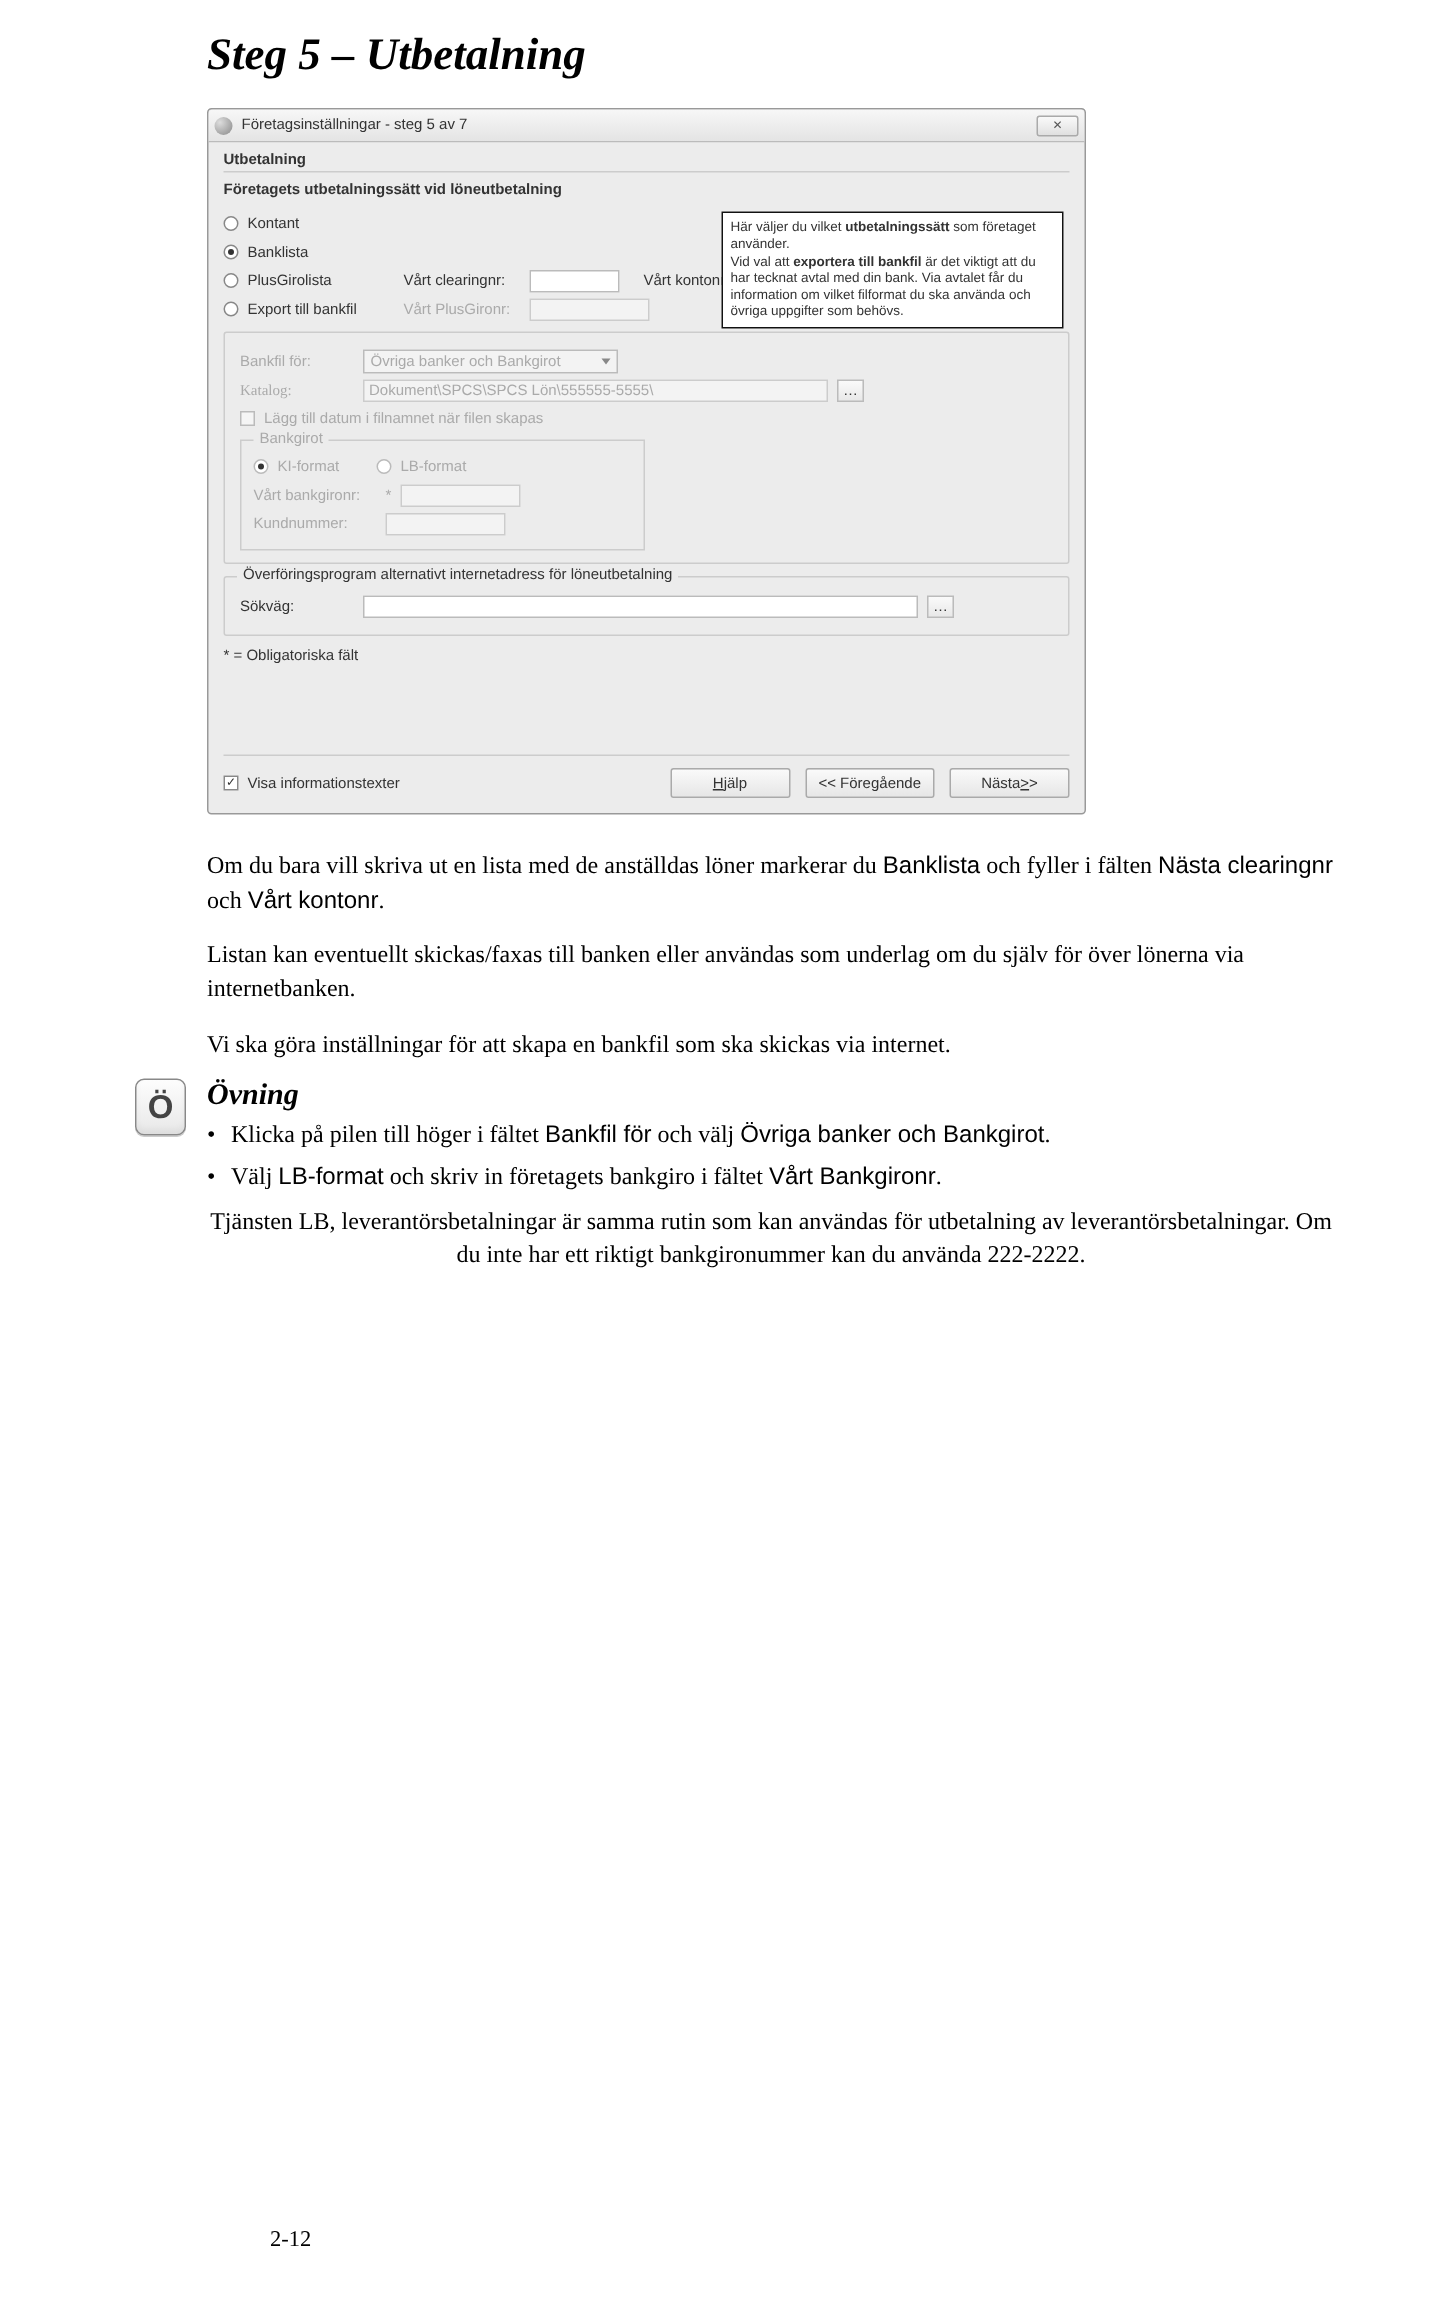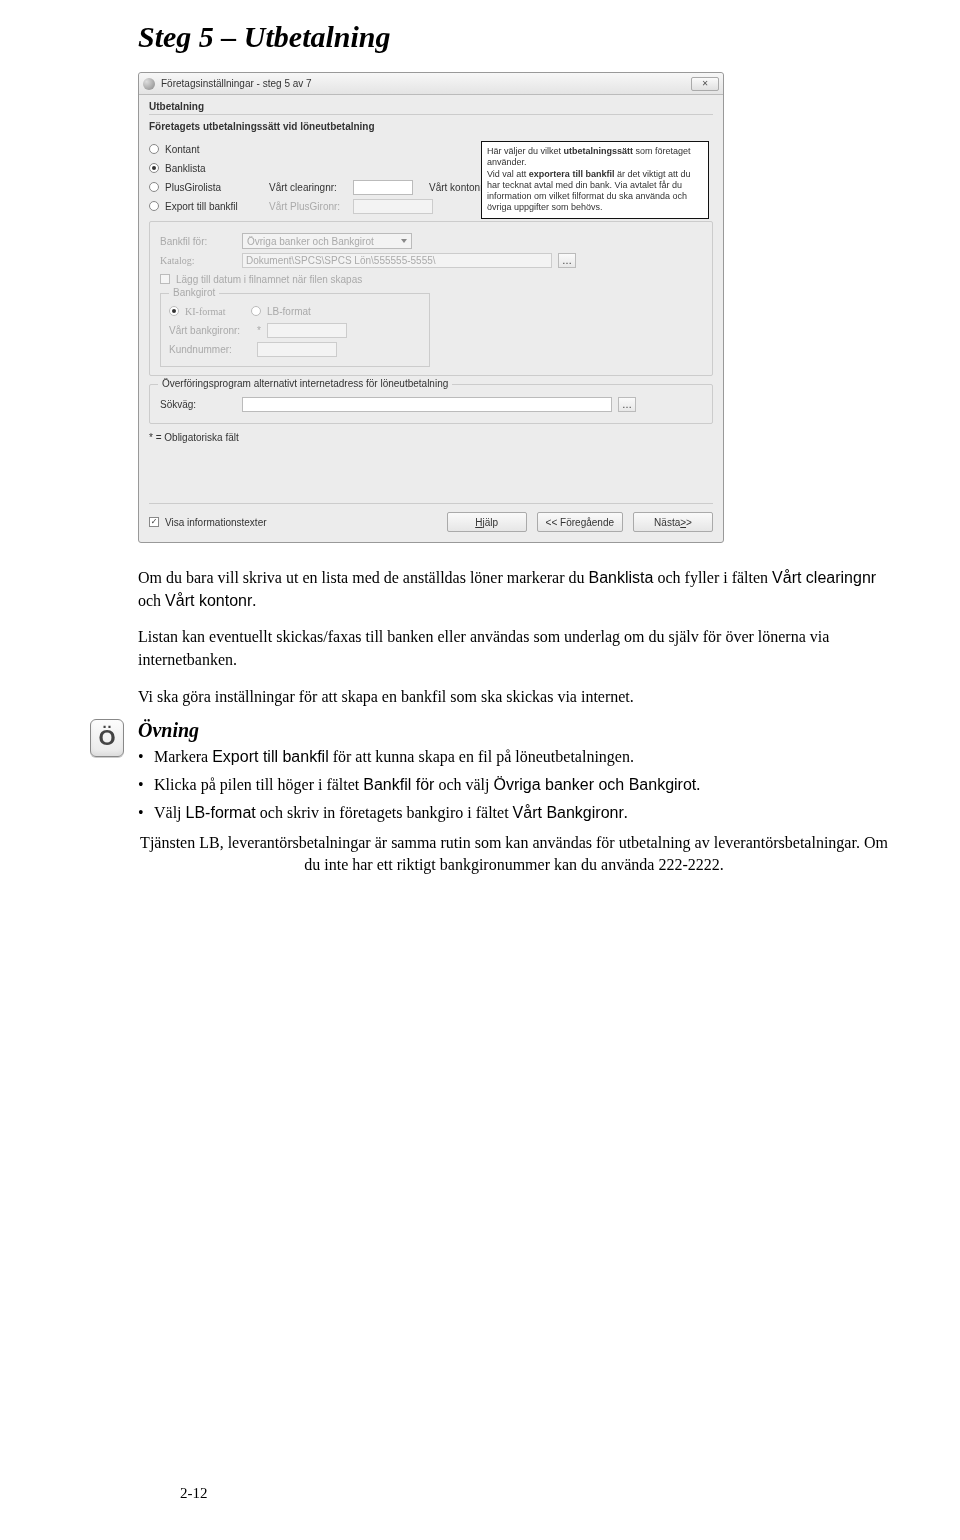--- a/index.html
+++ b/index.html
@@ -268,21 +268,21 @@
       </div>
       <div class="option-row">
         <span class="checkbox disabled"></span>
         <span class="label disabled">Lägg till datum i filnamnet när filen skapas</span>
       </div>
 
       <div class="subgroup" style="width:270px;">
         <span class="legend" style="color:#aaa;">Bankgirot</span>
         <div class="option-row">
           <span class="radio selected disabled"></span>
-          <span class="label disabled" style="width:60px;font-family:Liberation Serif, serif;">KI-format</span>
+          <span class="label disabled" style="width:60px;">KI-format</span>
           <span class="radio disabled"></span>
           <span class="label disabled">LB-format</span>
         </div>
         <div class="option-row">
           <span class="label disabled" style="width:82px;">Vårt bankgironr:</span>
           <span class="label disabled">*</span>
           <input class="tinput disabled" style="width: 80px;">
         </div>
         <div class="option-row">
           <span class="label disabled" style="width:82px;">Kundnummer:</span>
@@ -320,34 +320,31 @@
               <u>&gt;</u>
               <span>&gt;</span>
             </span>
       </div>
     </div>
   </div>
 </div>
 
 <div class="body-text">
   <p>
-    <span>Om du bara vill skriva ut en lista med de anställdas löner markerar du </span><span class="sans">Banklista</span><span> och fyller i fälten </span><span class="sans">Vårt clearingnr</span><span> och </span><span class="sans">Vårt kontonr</span><span>.</span>
+    <span>Om du bara vill skriva ut en lista med de anställdas löner markerar du </span><span class="sans">Banklista</span><span> och fyller i fälten </span><span class="sans">Nästa clearingnr</span><span> och </span><span class="sans">Vårt kontonr</span><span>.</span>
   </p>
   <p>Listan kan eventuellt skickas/faxas till banken eller användas som underlag om du själv för över lönerna via internetbanken.</p>
   <p>Vi ska göra inställningar för att skapa en bankfil som ska skickas via internet.</p>
 </div>
 
 <div class="ovning-row">
   <div class="o-badge">Ö</div>
   <div style="flex:1;">
     <div class="ovning-heading">Övning</div>
     <ul class="bullets">
-      <li>
-        <span>Markera </span><span class="sans">Export till bankfil</span><span> för att kunna skapa en fil på löneutbetalningen.</span>
-      </li>
       <li>
         <span>Klicka på pilen till höger i fältet </span><span class="sans">Bankfil för</span><span> och välj </span><span class="sans">Övriga banker och Bankgirot</span><span>.</span>
       </li>
       <li>
         <span>Välj </span><span class="sans">LB-format</span><span> och skriv in företagets bankgiro i fältet </span><span class="sans">Vårt Bankgironr</span><span>.</span>
       </li>
     </ul>
     <p style="font-size:16px; line-height:1.42; margin-top:4px;text-align:center;">Tjänsten LB, leverantörsbetalningar är samma rutin som kan användas för utbetalning av leverantörsbetalningar. Om du inte har ett riktigt bankgironummer kan du använda 222-2222.</p>
   </div>
 </div>

